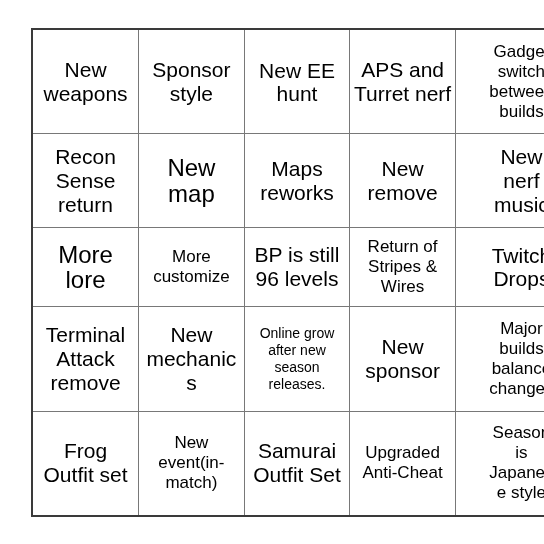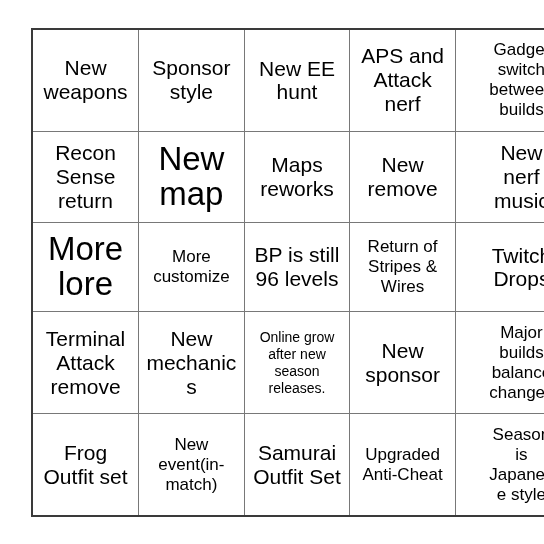--- a/index.html
+++ b/index.html
@@ -39,21 +39,21 @@
     word-wrap: break-word;
     overflow-wrap: break-word;
     hyphens: none;
   }
   table.bingo-grid tr:first-child td { border-top: none; }
   table.bingo-grid tr:last-child td { border-bottom: none; }
   table.bingo-grid td:first-child { border-left: none; }
   table.bingo-grid td:last-child { border-right: none; padding-left: 29px; }
 
   .cell-text { display: block; }
-  .sz-xl { font-size: 33px; line-height: 1.06; }
+  .sz-xl { font-size: 24px; line-height: 1.06; }
   .sz-lg { font-size: 21px; line-height: 1.1; }
   .sz-md { font-size: 21px; line-height: 1.14; }
   .sz-sm { font-size: 17px; line-height: 1.18; }
   .sz-xs { font-size: 14px; line-height: 1.2; }
 </style>
 </head>
 <body>
 
 <div id="bingo-card">
   <table class="bingo-grid">
@@ -62,21 +62,21 @@
         <td>
             <span class="cell-text sz-md">New weapons</span>
           </td>
         <td>
             <span class="cell-text sz-md">Sponsor style</span>
           </td>
         <td>
             <span class="cell-text sz-lg">New EE hunt</span>
           </td>
         <td>
-            <span class="cell-text sz-md">APS and Attack nerf</span>
+            <span class="cell-text sz-md">APS and Turret nerf</span>
           </td>
         <td>
             <span class="cell-text sz-sm">Gadget switch between builds</span>
           </td>
       </tr>
       <tr>
         <td>
             <span class="cell-text sz-md">Recon Sense return</span>
           </td>
         <td>

